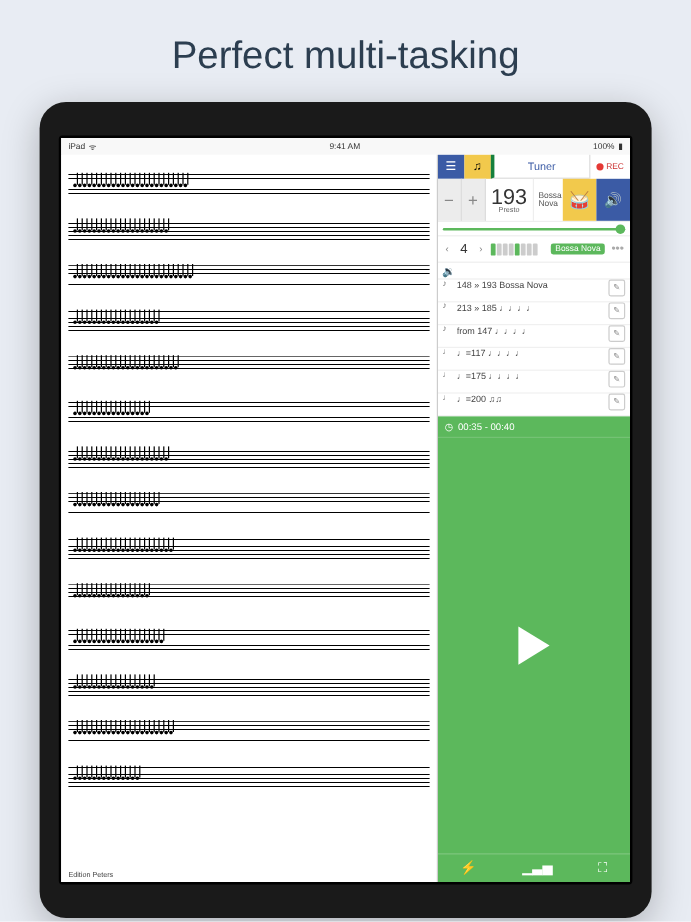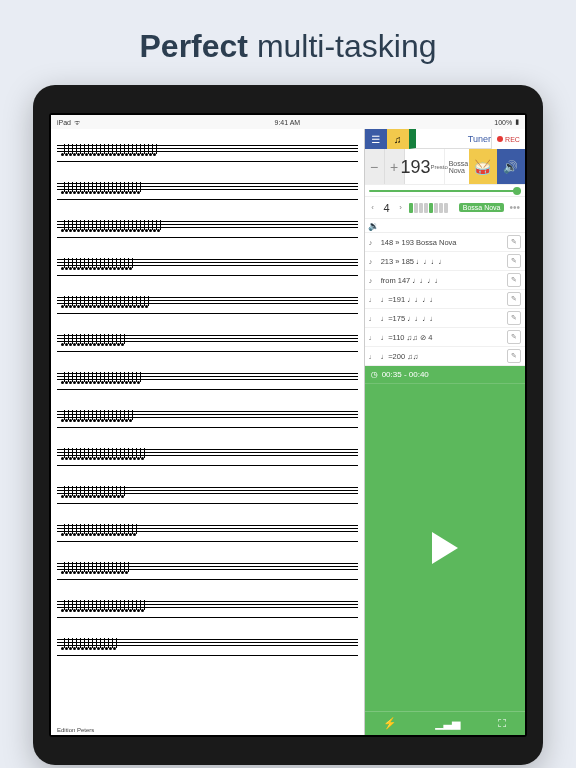--- a/index.html
+++ b/index.html
@@ -1,61 +1,61 @@
 <!DOCTYPE html>
 <html><head>
 <meta charset="utf-8">
 <style>
 *{margin:0;padding:0;box-sizing:border-box;font-family:-apple-system,Helvetica,Arial,sans-serif}
 body{width:576px;height:768px;background:#e8ecf3;overflow:hidden;position:relative}
 .bg-instruments{position:absolute;inset:0;opacity:0.08;pointer-events:none}
 .headline{text-align:center;padding:28px 0 20px;font-size:32px;color:#2c3e50;font-weight:300}
-.headline strong{font-weight:700}
+.headline strong{font-weight:400}
 .tablet{margin:0 auto;width:510px;height:680px;background:#1a1a1a;border-radius:22px;padding:28px 16px;box-shadow:0 8px 30px rgba(0,0,0,0.25)}
 .bezel{width:100%;height:100%;background:#000;border-radius:3px;padding:2px}
 .screen{width:100%;height:100%;background:#fff;display:flex;flex-direction:column}
 .statusbar{height:14px;background:#f8f8f8;display:flex;align-items:center;justify-content:space-between;padding:0 6px;font-size:7px;color:#333}
 .statusbar .sb-left,.statusbar .sb-right{display:flex;align-items:center;gap:3px}
 .split{flex:1;display:flex;min-height:0}
 .sheet{flex:1.9;background:#fff;border-right:1px solid #ccc;position:relative;overflow:hidden;padding:4px}
 .staff{height:34px;margin:4px 2px;position:relative}
 .staff::before{content:"";position:absolute;inset:8px 0;background:repeating-linear-gradient(to bottom,#000 0,#000 0.6px,transparent 0.6px,transparent 3.2px)}
 .staff .notes{position:absolute;inset:0;display:flex;align-items:center;gap:1px;padding:0 4px}
 .staff .n{width:3px;height:3px;background:#000;border-radius:50%;position:relative}
 .staff .n::after{content:"";position:absolute;width:0.6px;height:10px;background:#000;left:2.5px;top:-9px}
 .sheet-label{position:absolute;bottom:2px;left:6px;font-size:6px;color:#444}
 .panel{flex:1;background:#fff;display:flex;flex-direction:column;font-size:8px;min-width:0}
 .topbar{height:20px;display:flex;align-items:stretch}
 .menu-btn{width:22px;background:#3b5ba5;color:#fff;display:flex;align-items:center;justify-content:center;font-size:10px}
 .logo-btn{width:22px;background:#f2c94c;display:flex;align-items:center;justify-content:center;font-size:10px}
-.tuner-tab{flex:1;display:flex;align-items:center;justify-content:flex-end;color:#3b5ba5;font-size:9px;border-bottom:1px solid #ddd;border-left:7px solid #15803d}
+.tuner-tab{flex:1;display:flex;align-items:center;justify-content:center;color:#3b5ba5;font-size:9px;border-bottom:1px solid #ddd;border-left:3px solid #15803d}
 .rec-btn{width:34px;border-left:1px solid #ddd;display:flex;align-items:center;justify-content:center;gap:2px;font-size:7px;color:#c33}
 .rec-dot{width:6px;height:6px;background:#e53935;border-radius:50%}
 .tempo-row{height:36px;display:flex;align-items:stretch;border-bottom:1px solid #eee}
 .pm-btn{width:20px;background:#ececec;color:#888;display:flex;align-items:center;justify-content:center;font-size:14px;border-right:1px solid #ddd}
-.bpm-block{width:40px;display:flex;flex-direction:row;align-items:center;justify-content:center;border-right:1px solid #eee}
+.bpm-block{width:40px;display:flex;flex-direction:column;align-items:center;justify-content:center;border-right:1px solid #eee}
 .bpm-num{font-size:18px;font-weight:500;color:#333;line-height:1}
 .bpm-label{font-size:6px;color:#666}
 .style-text{flex:1;display:flex;align-items:center;padding-left:4px;font-size:7px;color:#555}
 .drum-btn{width:28px;background:#f2c94c;display:flex;align-items:center;justify-content:center;font-size:14px}
 .sound-btn{width:28px;background:#3b5ba5;color:#fff;display:flex;align-items:center;justify-content:center;font-size:12px}
 .slider-row{height:12px;position:relative;border-bottom:1px solid #eee}
 .slider-track{position:absolute;left:4px;right:4px;top:5px;height:2px;background:#5cb85c;border-radius:1px}
 .slider-thumb{position:absolute;right:4px;top:2px;width:8px;height:8px;background:#5cb85c;border-radius:50%}
 .beat-row{height:22px;display:flex;align-items:center;gap:3px;padding:0 3px;border-bottom:1px solid #eee}
 .beat-arrow{width:10px;color:#888;font-size:8px;text-align:center}
 .beat-num{width:12px;text-align:center;font-size:11px;color:#333}
 .beat-dots{display:flex;gap:1px}
 .bd{width:4px;height:10px;background:#ccc;border-radius:1px}
 .bd.on{background:#5cb85c}
 .beat-tag{background:#5cb85c;color:#fff;padding:1px 4px;border-radius:2px;font-size:7px;margin-left:auto}
 .beat-more{color:#aaa;font-size:10px;padding:0 2px}
 .vol-row{height:14px;display:flex;align-items:center;padding:0 4px;border-bottom:1px solid #eee;color:#aaa;font-size:9px}
 .list{flex:0 0 auto}
-.li{height:19px;display:flex;align-items:center;padding:0 4px;border-bottom:1px solid #f0f0f0;gap:4px}
+.li{height:19px;display:flex;align-items:flex-start;padding:0 4px;border-bottom:1px solid #f0f0f0;gap:4px}
 .li-icon{font-size:7px;color:#666;width:8px}
 .li-text{flex:1;font-size:7.5px;color:#444;white-space:nowrap;overflow:hidden}
 .li-edit{width:14px;height:14px;border:1px solid #ccc;border-radius:2px;display:flex;align-items:center;justify-content:center;font-size:7px;color:#888}
 .player{flex:1;background:#5cb85c;display:flex;flex-direction:column;min-height:110px}
 .time-row{height:18px;display:flex;align-items:center;gap:4px;padding:0 6px;color:#fff;font-size:8px;border-bottom:1px solid rgba(255,255,255,0.15)}
 .play-area{flex:1;display:flex;align-items:center;justify-content:center}
 .play-btn{width:0;height:0;border-left:26px solid #fff;border-top:16px solid transparent;border-bottom:16px solid transparent}
 .bottom-bar{height:24px;background:#5cb85c;display:flex;align-items:center;justify-content:space-around;color:#fff;border-top:1px solid rgba(255,255,255,0.2)}
 .bb-icon{font-size:11px}
 </style>
@@ -489,31 +489,26 @@
                 <span class="li-text">213 » 185  ♩♩♩♩</span>
                 <span class="li-edit">✎</span>
               </div>
       <div class="li">
                 <span class="li-icon">♪</span>
                 <span class="li-text">from 147  ♩♩♩♩</span>
                 <span class="li-edit">✎</span>
               </div>
       <div class="li">
                 <span class="li-icon">♩</span>
-                <span class="li-text">♩=191       ♩♩♩♩</span>
+                <span class="li-text">♩=117       ♩♩♩♩</span>
                 <span class="li-edit">✎</span>
               </div>
       <div class="li">
                 <span class="li-icon">♩</span>
                 <span class="li-text">♩=175       ♩♩♩♩</span>
-                <span class="li-edit">✎</span>
-              </div>
-      <div class="li">
-                <span class="li-icon">♩</span>
-                <span class="li-text">♩=110       ♫♫     ⊘ 4</span>
                 <span class="li-edit">✎</span>
               </div>
       <div class="li">
                 <span class="li-icon">♩</span>
                 <span class="li-text">♩=200       ♫♫</span>
                 <span class="li-edit">✎</span>
               </div>
      </div>
 
      <div class="player">

